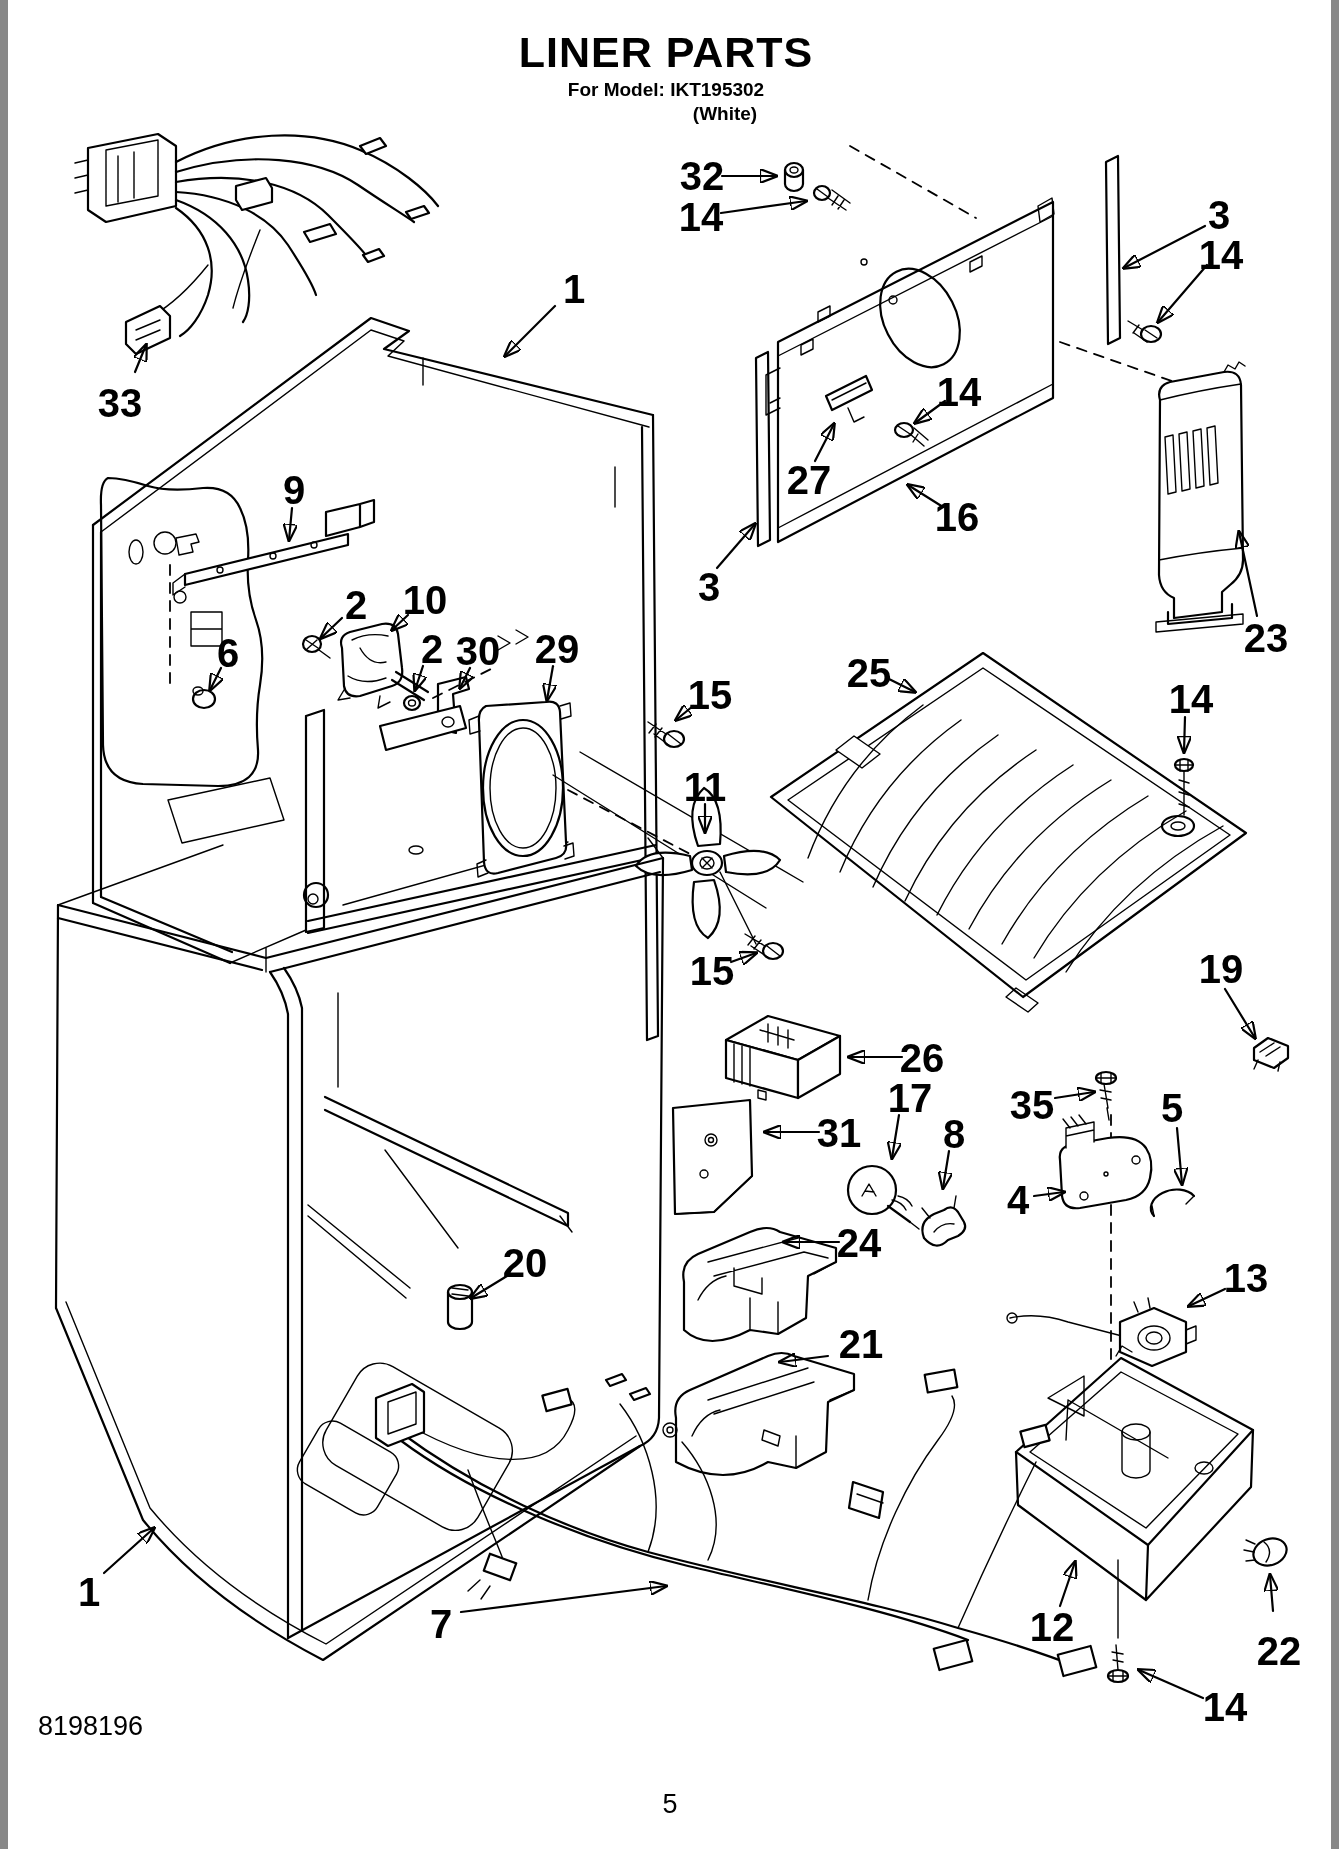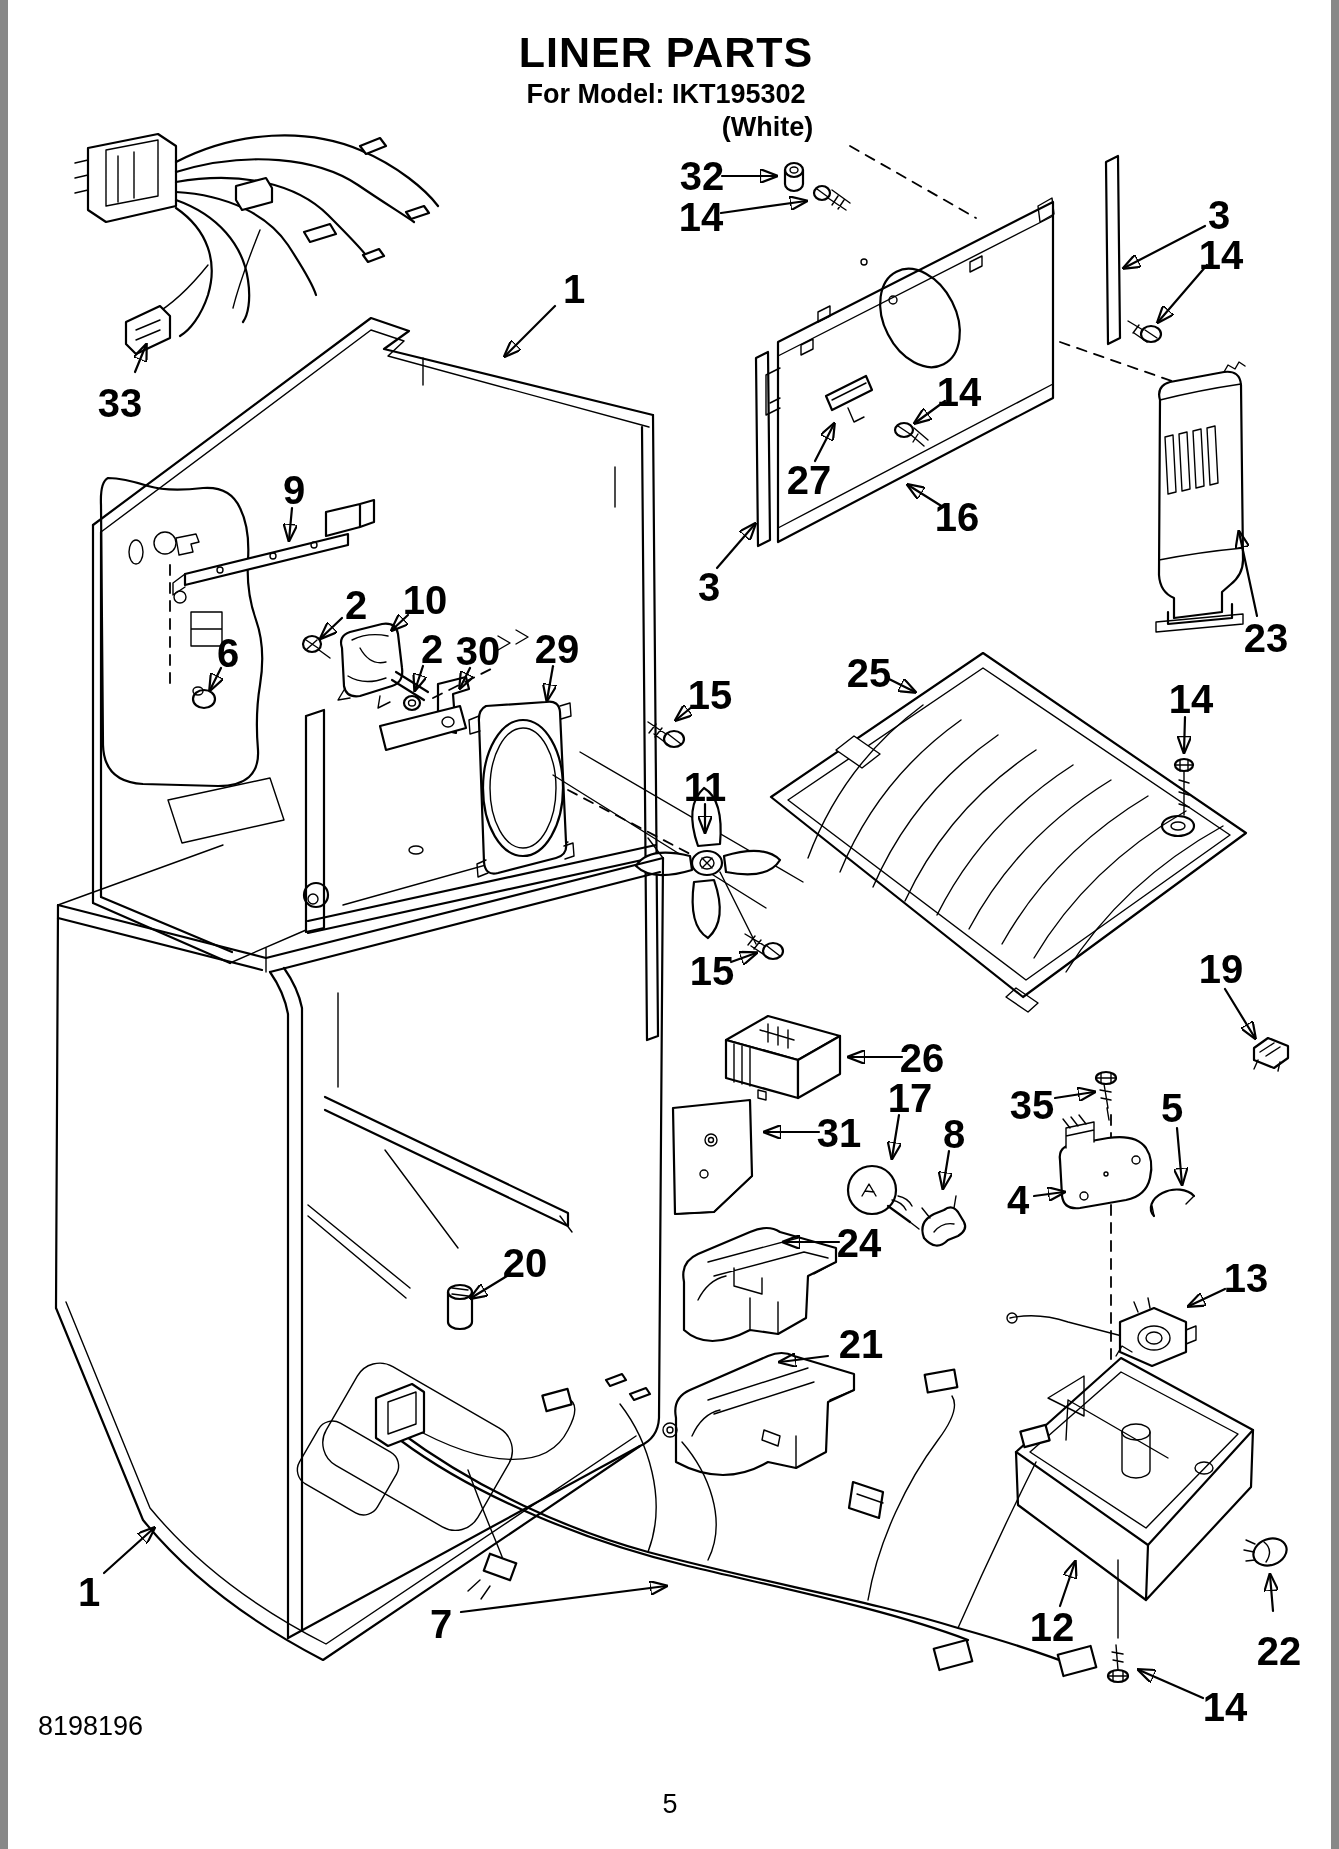--- a/index.html
+++ b/index.html
@@ -4,22 +4,22 @@
 <style>
   :root{ --ink:#000000; --paper:#ffffff; }
   html,body{margin:0;padding:0;background:#888;}
   .page{
     position:relative; width:1323px; height:1849px; margin:0 auto;
     background:var(--paper); color:var(--ink);
     font-family:"Liberation Sans", sans-serif; overflow:hidden;
   }
   .titleblock{position:absolute; left:658px; top:28px; transform:translateX(-50%); text-align:center; white-space:nowrap;}
   .title{font-size:43px; font-weight:bold; letter-spacing:1px;}
-  .subtitle{font-size:27px; font-weight:bold; margin-top:2px;}
-  .finish{padding-left:118px;text-align:right;}
+  .subtitle{font-size:19px; font-weight:bold; margin-top:2px;}
+  .finish{padding-left:118px;}
   .pn{position:absolute; left:30px; top:1711px; font-size:27px;}
   .pg{position:absolute; left:662px; top:1789px; font-size:27px; transform:translateX(-50%);}
   #diagram{position:absolute; left:0; top:0;}
   #diagram path, #diagram line, #diagram ellipse, #diagram circle, #diagram rect, #diagram polyline{
     stroke:var(--ink); fill:none; stroke-width:2.2; stroke-linecap:round; stroke-linejoin:round;
   }
   #diagram .f{fill:var(--paper);}
   #diagram .t1{stroke-width:1.4;}
   #diagram .d{stroke-dasharray:10 8; stroke-width:1.8;}
   #diagram text.co{font:bold 40px "Liberation Sans",sans-serif; fill:var(--ink); stroke:none; text-anchor:middle;}

